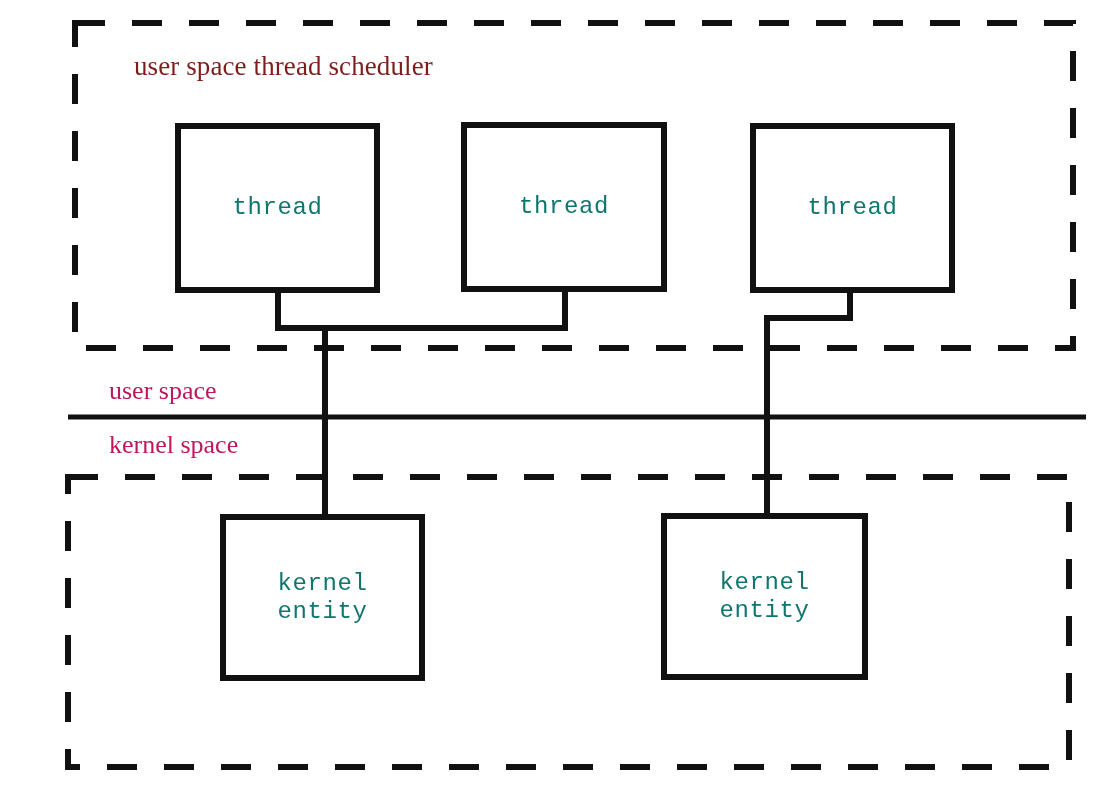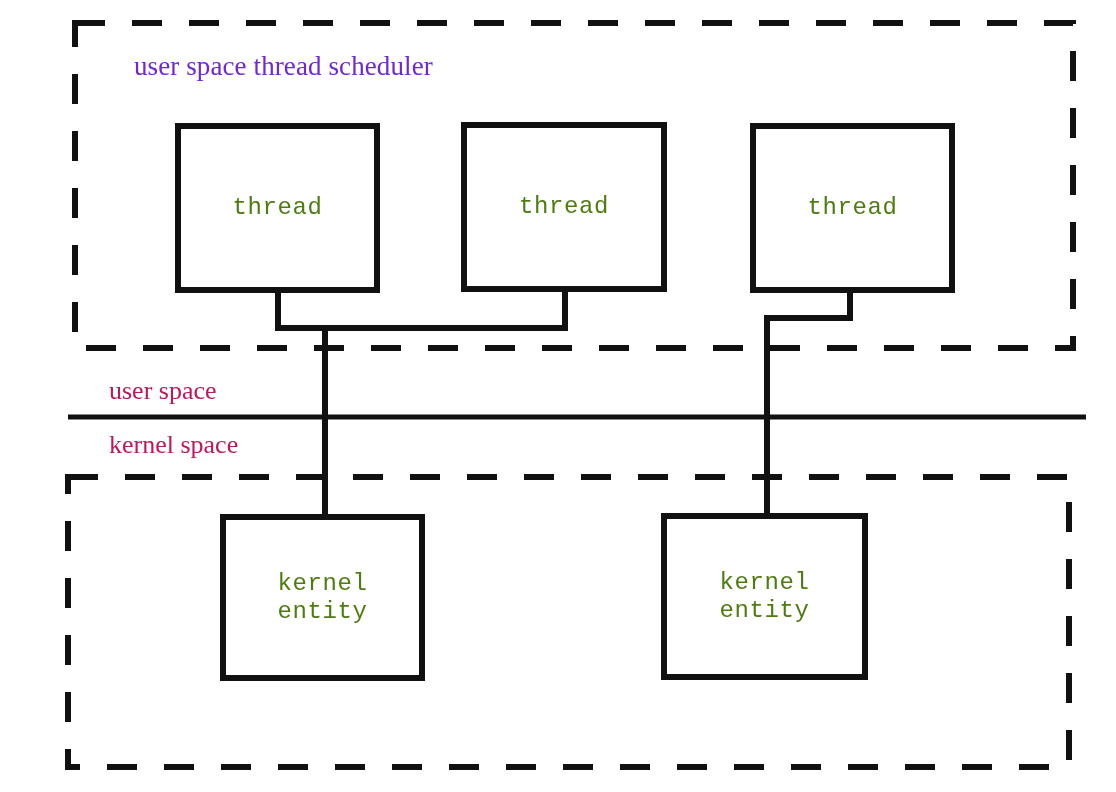--- a/index.html
+++ b/index.html
@@ -23,21 +23,21 @@
     width: 1116px;
     height: 792px;
     overflow: visible;
   }
   
   .region-label {
     position: absolute;
     font-family: "Liberation Serif", "DejaVu Serif", serif;
     font-size: 27px;
     font-weight: 400;
-    color: #6d28d9;
+    color: #7f1d1d;
     white-space: nowrap;
     line-height: 1;
     letter-spacing: 0.1px;
   }
   .band-label {
     position: absolute;
     font-family: "Liberation Serif", "DejaVu Serif", serif;
     font-size: 26px;
     font-weight: 400;
     color: #be185d;
@@ -50,21 +50,21 @@
     top: 0;
     width: 100%;
     height: 100%;
     display: flex;
     flex-direction: column;
     align-items: center;
     justify-content: center;
     font-family: "Liberation Mono", "DejaVu Sans Mono", monospace;
     font-size: 24px;
     font-weight: 400;
-    color: #4d7c0f;
+    color: #0f766e;
     line-height: 1.16;
     letter-spacing: 0.6px;
     text-align: center;
     pointer-events: none;
   }
   .node-label span { display: block; }
   
   .node-box {
     position: absolute;
     box-sizing: border-box;

